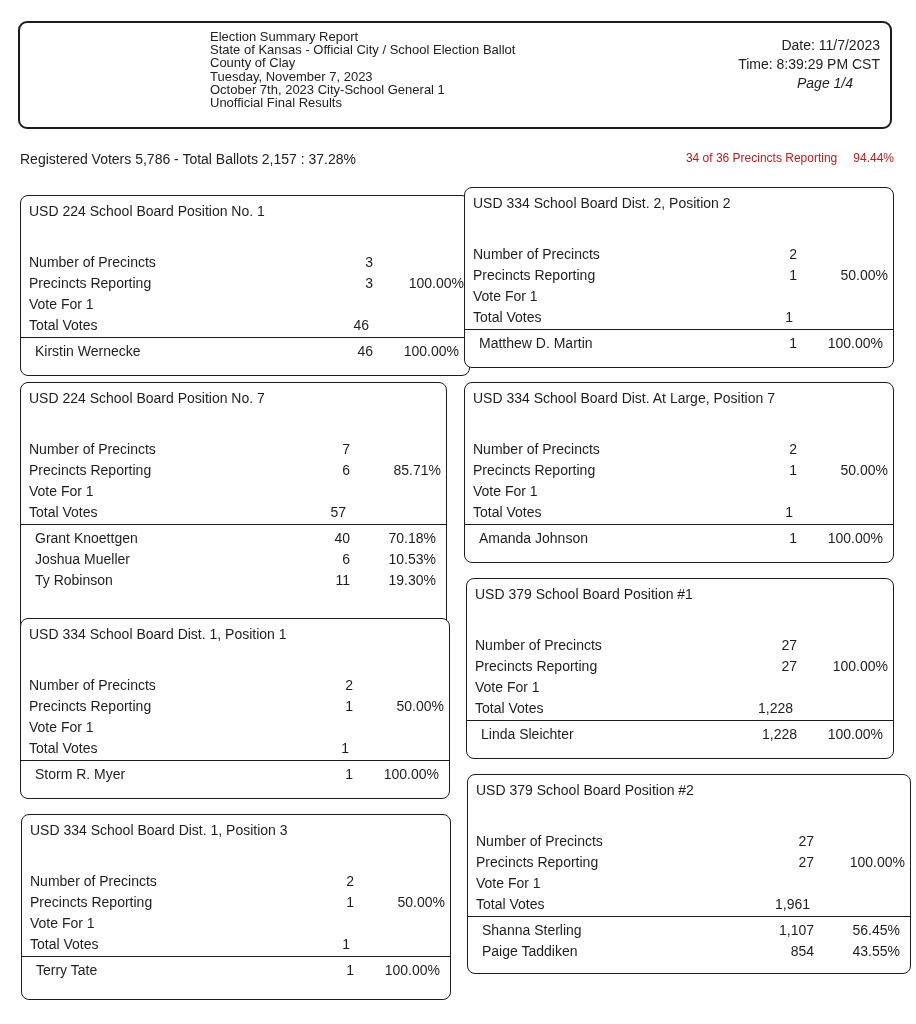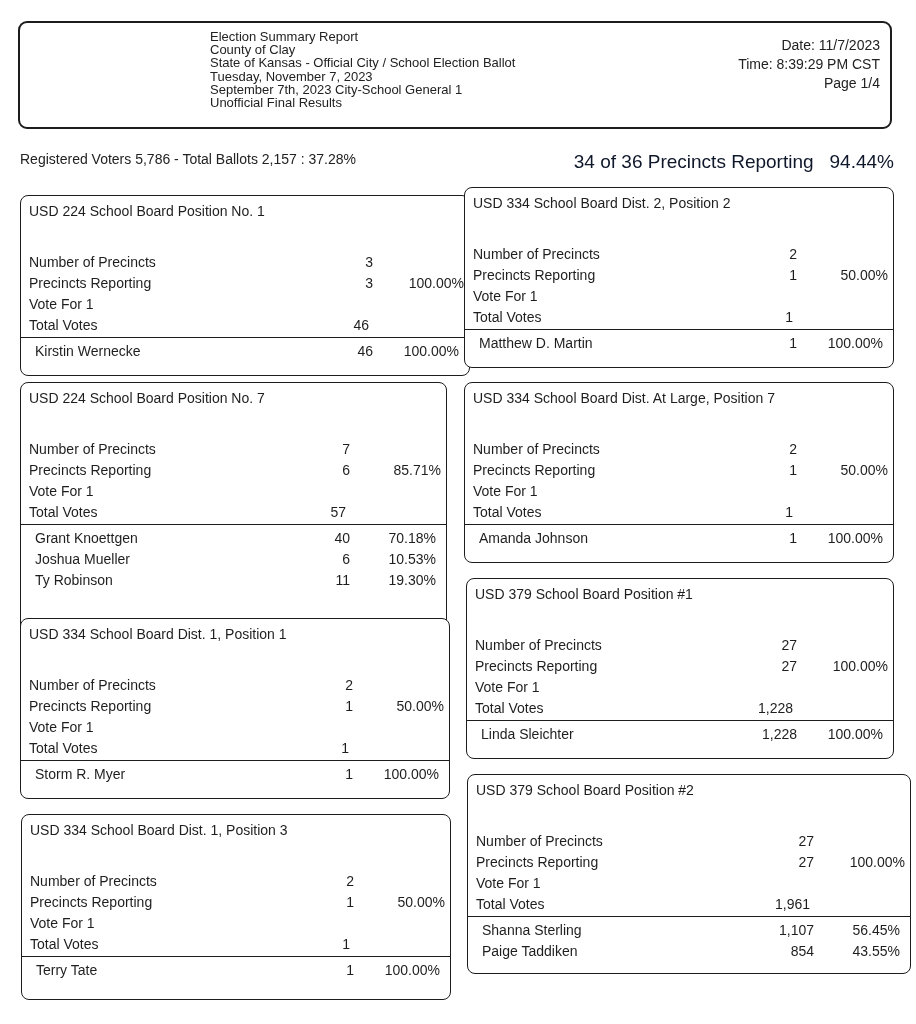--- a/index.html
+++ b/index.html
@@ -12,26 +12,26 @@
     border: 2px solid #1c1c1c; border-radius: 9px; box-sizing: border-box;
   }
   .header-center {
     position: absolute; left: 190px; top: 7px; width: 360px;
     text-align: left; font-size: 13px; line-height: 13.2px; color: #222;
   }
   .header-right {
     position: absolute; right: 10px; top: 13px; width: 200px;
     text-align: right; font-size: 14px; line-height: 19px; color: #222;
   }
-  .header-right .page-line { display: block; padding-left: 90px; }
+  .header-right .page-line { display: block; text-align: center; padding-left: 90px; font-style: italic; }
   .summary-left {
     position: absolute; left: 20px; top: 151px; font-size: 14px; color: #222;
   }
   .summary-right {
-    position: absolute; right: 22px; top: 151px; font-size: 19px; color: #0f172a;
+    position: absolute; right: 22px; top: 151px; font-size: 12px; color: #b91c1c;
     word-spacing: 0px;
   }
   .summary-right .pct { margin-left: 16px; }
 
   .contest {
     position: absolute; box-sizing: border-box;
     border: 1.6px solid #1c1c1c; border-radius: 8px; background: #fff;
   }
   .contest .title {
     position: absolute; left: 8px; top: 7px; font-size: 14px; color: #1e1e1e;
@@ -52,24 +52,24 @@
   .cands .row .label { left: 14px; }
   .cands .row .num { right: 96px; }
   .cands .row .pct { right: 10px; }
 </style>
 </head>
 <body>
 
 <div class="header-box">
   <div class="header-center">
     <div>Election Summary Report</div>
+    <div>State of Kansas - Official City / School Election Ballot</div>
     <div>County of Clay</div>
-    <div>State of Kansas - Official City / School Election Ballot</div>
     <div>Tuesday, November 7, 2023</div>
-    <div>September 7th, 2023 City-School General 1</div>
+    <div>October 7th, 2023 City-School General 1</div>
     <div>Unofficial Final Results</div>
   </div>
   <div class="header-right">
     <div>Date: 11/7/2023</div>
     <div>Time: 8:39:29 PM CST</div>
     <div class="page-line">Page 1/4</div>
   </div>
 </div>
 
 <div class="summary-left">Registered Voters 5,786 - Total Ballots 2,157 : 37.28%</div>

